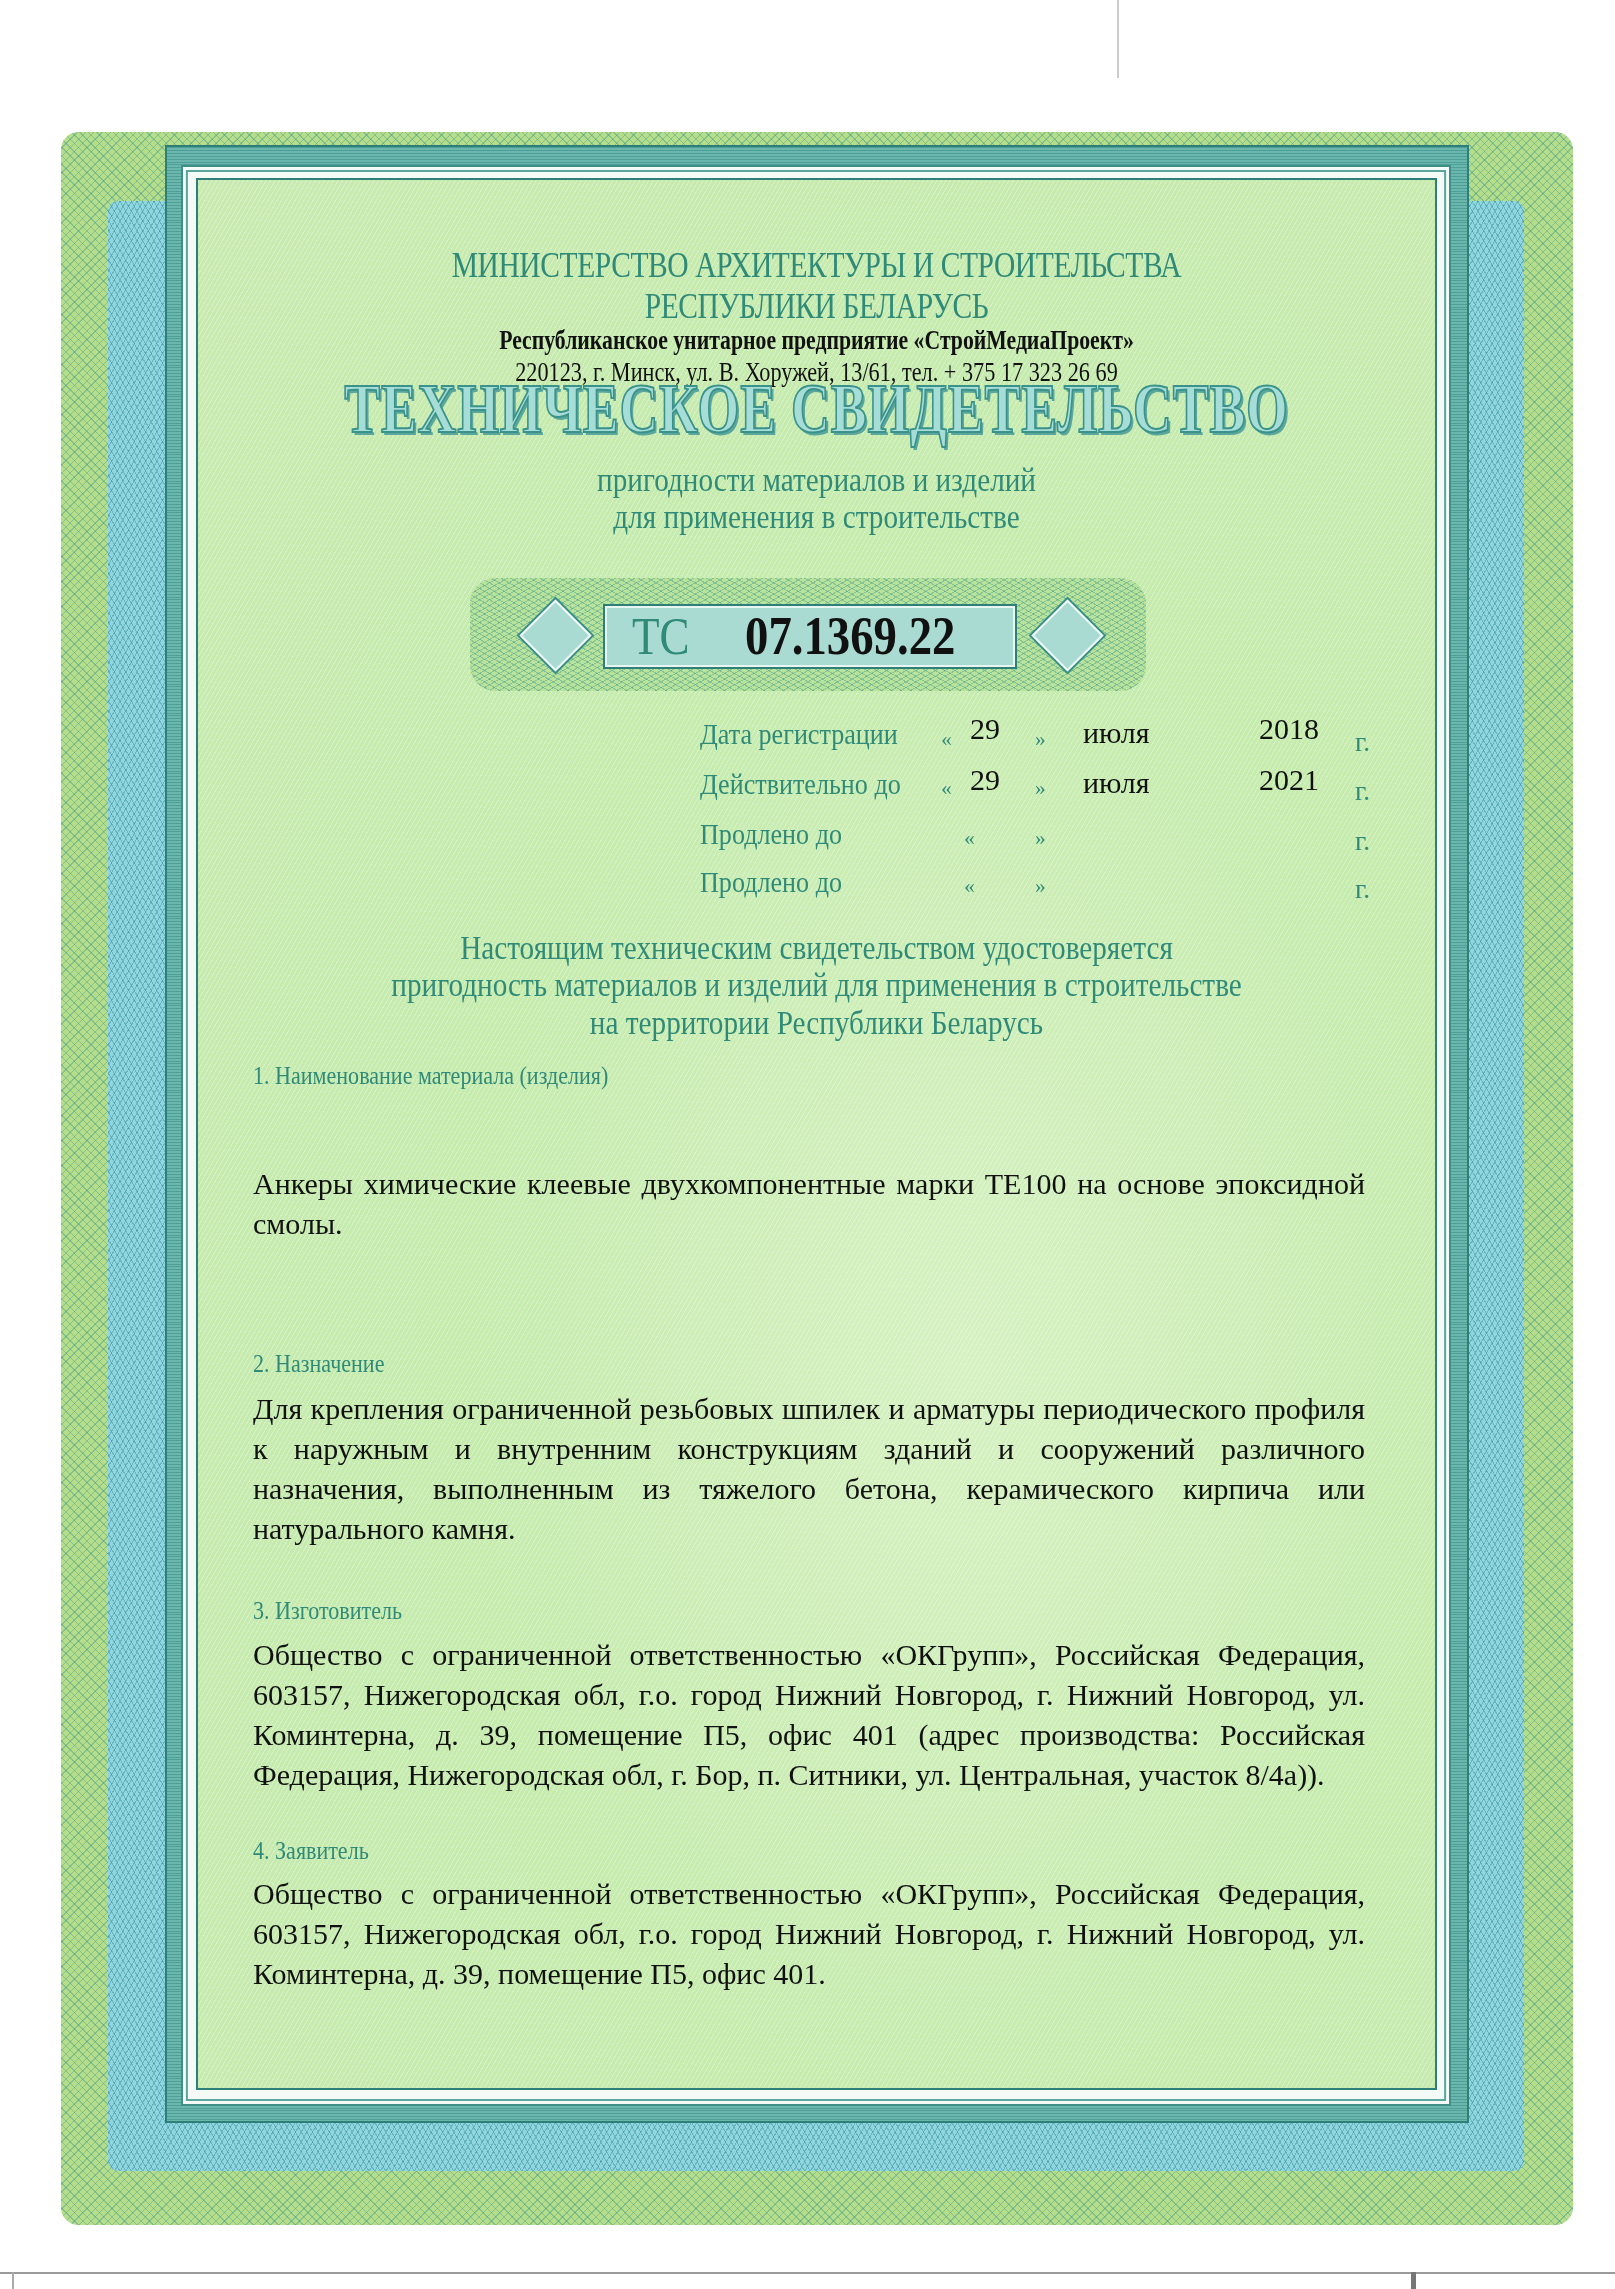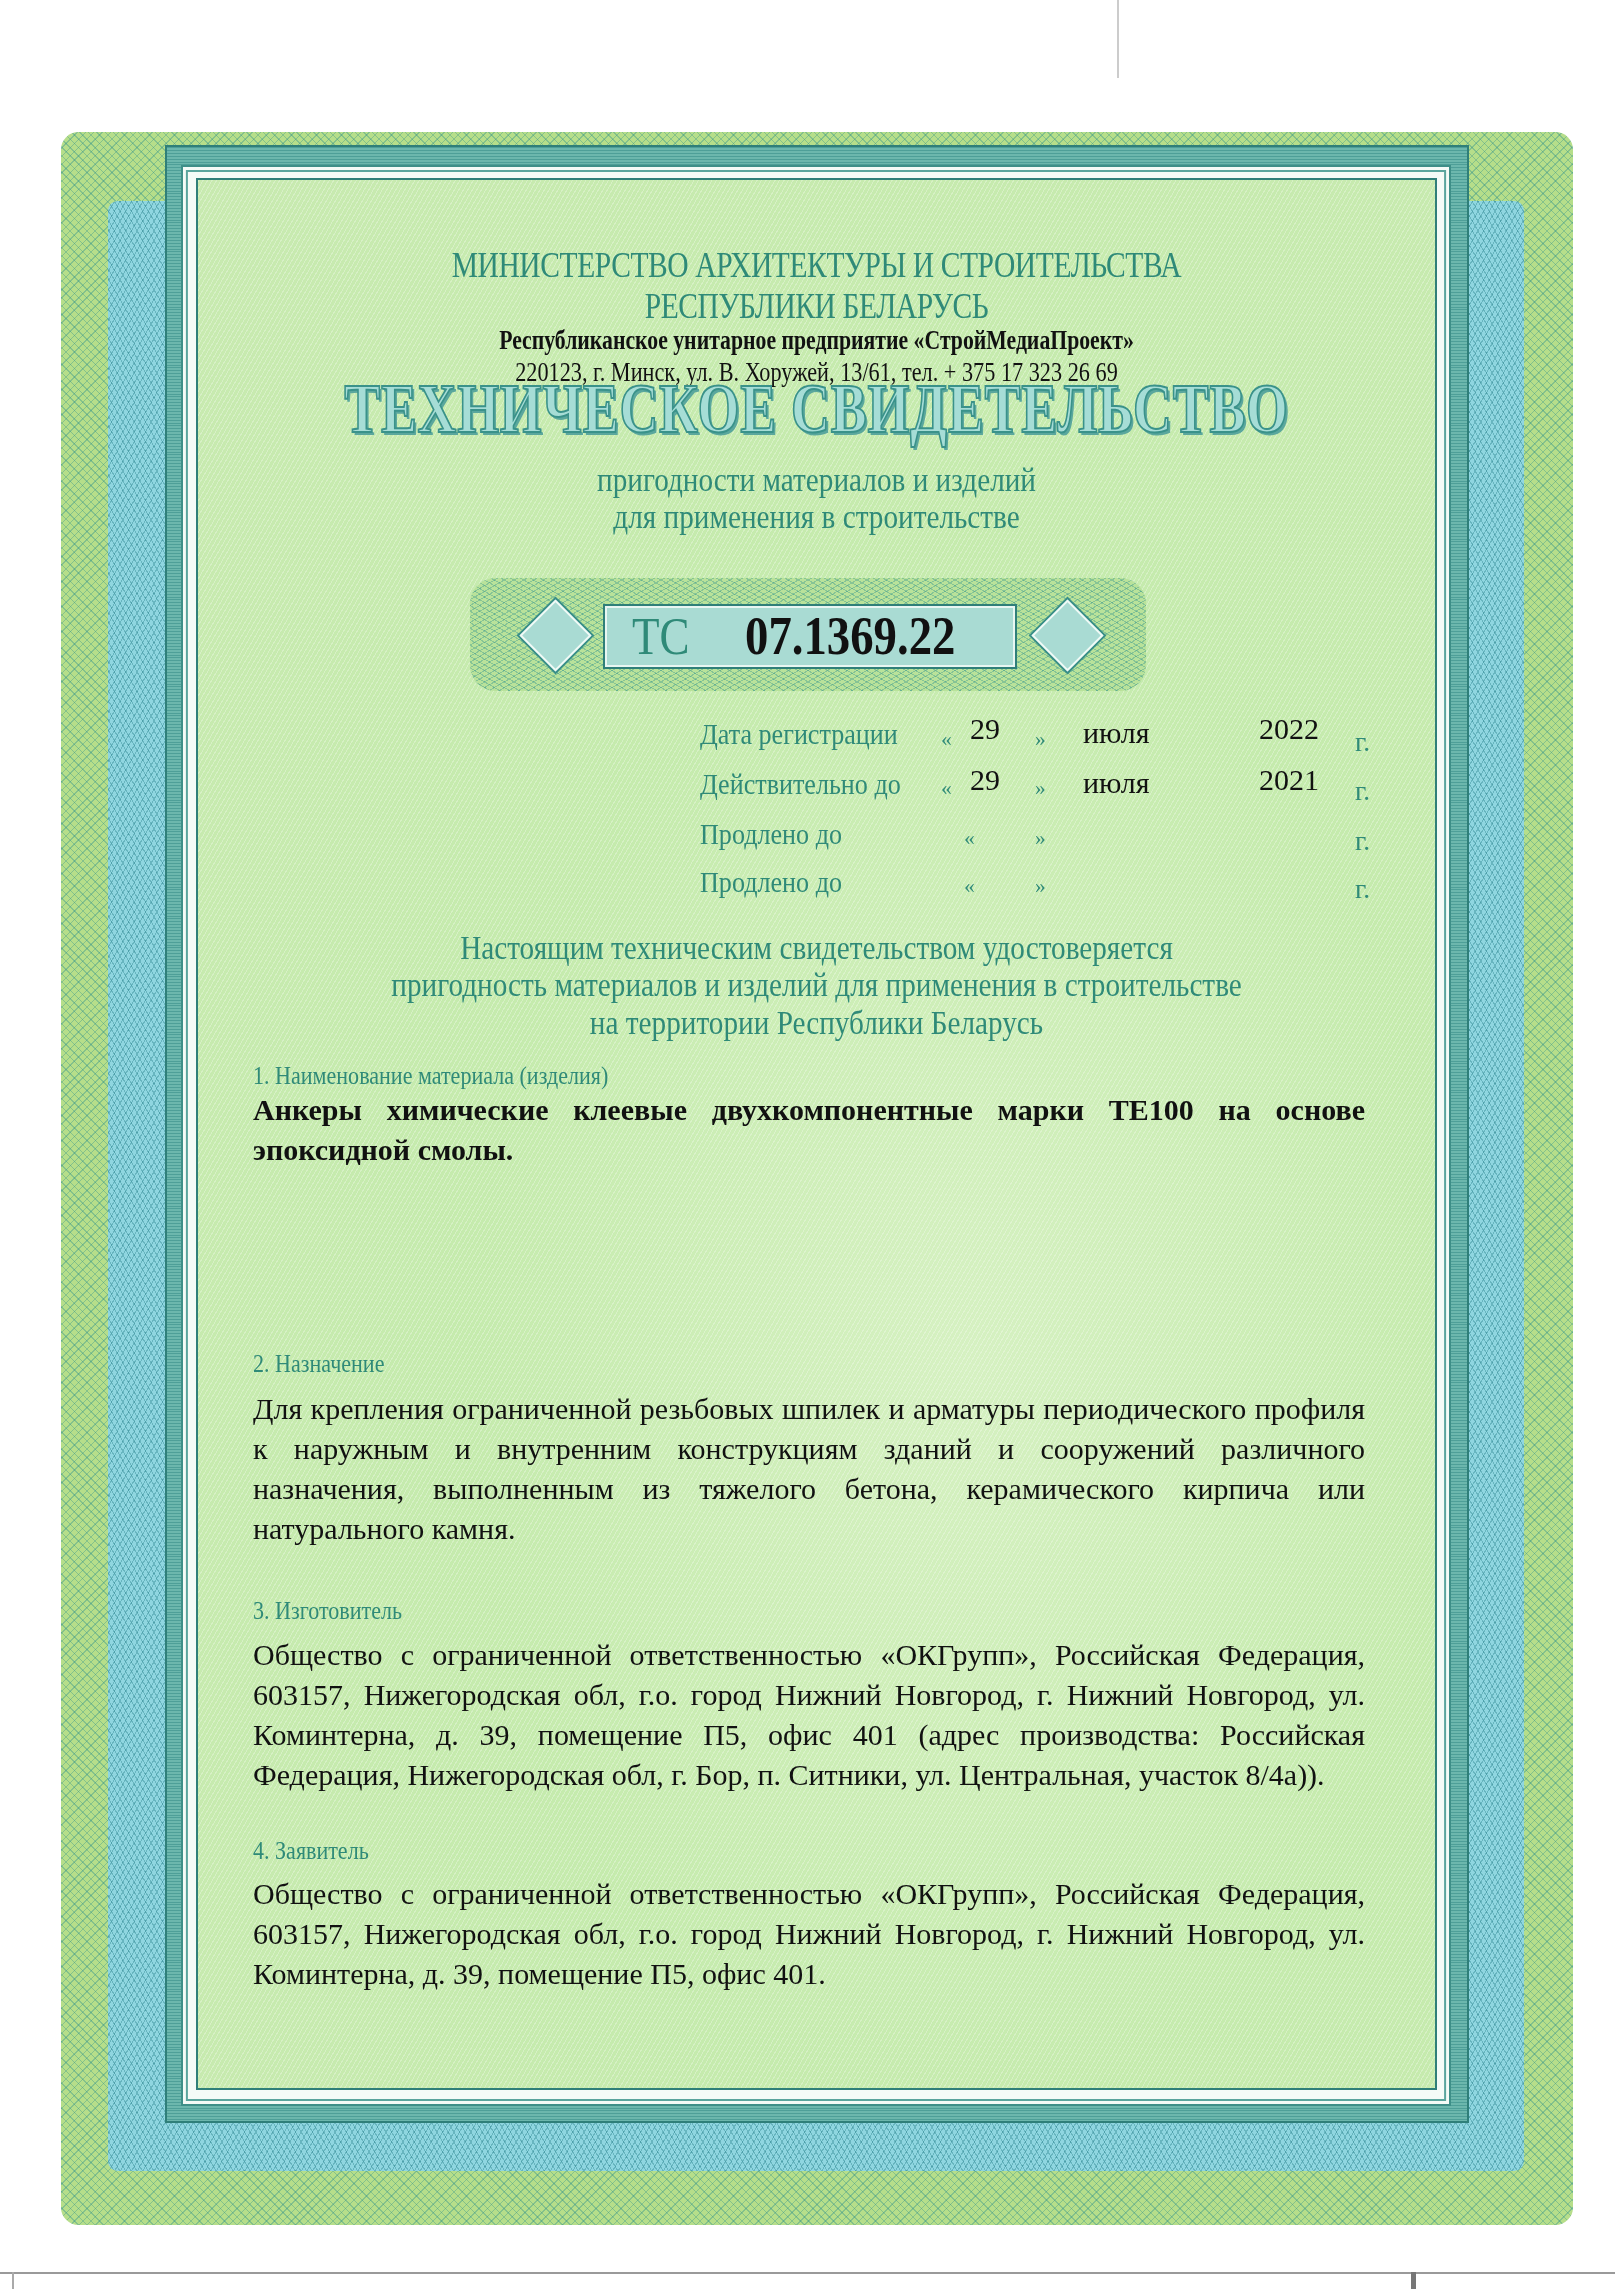--- a/index.html
+++ b/index.html
@@ -131,21 +131,21 @@
 <div class="badge-plate"></div>
 <div class="badge-tc">ТС</div>
 <div class="badge-num">07.1369.22</div>
 
 <div>
   <div class="date-label" style="top:718px;">Дата регистрации</div>
   <div class="q" style="left:941px; top:727px;">«</div>
   <div class="date-val" style="left:970px; top:712px;">29</div>
   <div class="q" style="left:1035px; top:727px;">»</div>
   <div class="date-val" style="left:1083px; top:716px;">июля</div>
-  <div class="date-val" style="left:1259px; top:712px;">2022</div>
+  <div class="date-val" style="left:1259px; top:712px;">2018</div>
   <div class="g" style="top:727px;">г.</div>
 
   <div class="date-label" style="top:768px;">Действительно до</div>
   <div class="q" style="left:941px; top:776px;">«</div>
   <div class="date-val" style="left:970px; top:763px;">29</div>
   <div class="q" style="left:1035px; top:776px;">»</div>
   <div class="date-val" style="left:1083px; top:766px;">июля</div>
   <div class="date-val" style="left:1259px; top:763px;">2021</div>
   <div class="g" style="top:776px;">г.</div>
 
@@ -160,21 +160,21 @@
   <div class="date-val" style="left:990px; top:863px;"></div>
   <div class="q" style="left:1035px; top:874px;">»</div>
   <div class="g" style="top:874px;">г.</div>
 </div>
 
 <div class="abs center decl" style="top:929px;">Настоящим техническим свидетельством удостоверяется</div>
 <div class="abs center decl" style="top:966px;">пригодность материалов и изделий для применения в строительстве</div>
 <div class="abs center decl" style="top:1004px;">на территории Республики Беларусь</div>
 
 <div class="sec-label" style="top:1062px;">1. Наименование материала (изделия)</div>
-<div class="body-text" style="top:1090px;font-weight:bold;">Анкеры химические клеевые двухкомпонентные марки ТЕ100 на основе эпоксидной смолы.</div>
+<div class="body-text" style="top:1164px;">Анкеры химические клеевые двухкомпонентные марки ТЕ100 на основе эпоксидной смолы.</div>
 
 <div class="sec-label" style="top:1350px;">2. Назначение</div>
 <div class="body-text" style="top:1389px;">Для крепления ограниченной резьбовых шпилек и арматуры периодического профиля к наружным и внутренним конструкциям зданий и сооружений различного назначения, выполненным из тяжелого бетона, керамического кирпича или натурального камня.</div>
 
 <div class="sec-label" style="top:1597px;">3. Изготовитель</div>
 <div class="body-text" style="top:1635px;">Общество с ограниченной ответственностью «ОКГрупп», Российская Федерация, 603157, Нижегородская обл, г.о. город Нижний Новгород, г. Нижний Новгород, ул. Коминтерна, д. 39, помещение П5, офис 401 (адрес производства: Российская Федерация, Нижегородская обл, г. Бор, п. Ситники, ул. Центральная, участок 8/4а)).</div>
 
 <div class="sec-label" style="top:1837px;">4. Заявитель</div>
 <div class="body-text" style="top:1874px;">Общество с ограниченной ответственностью «ОКГрупп», Российская Федерация, 603157, Нижегородская обл, г.о. город Нижний Новгород, г. Нижний Новгород, ул. Коминтерна, д. 39, помещение П5, офис 401.</div>
 

